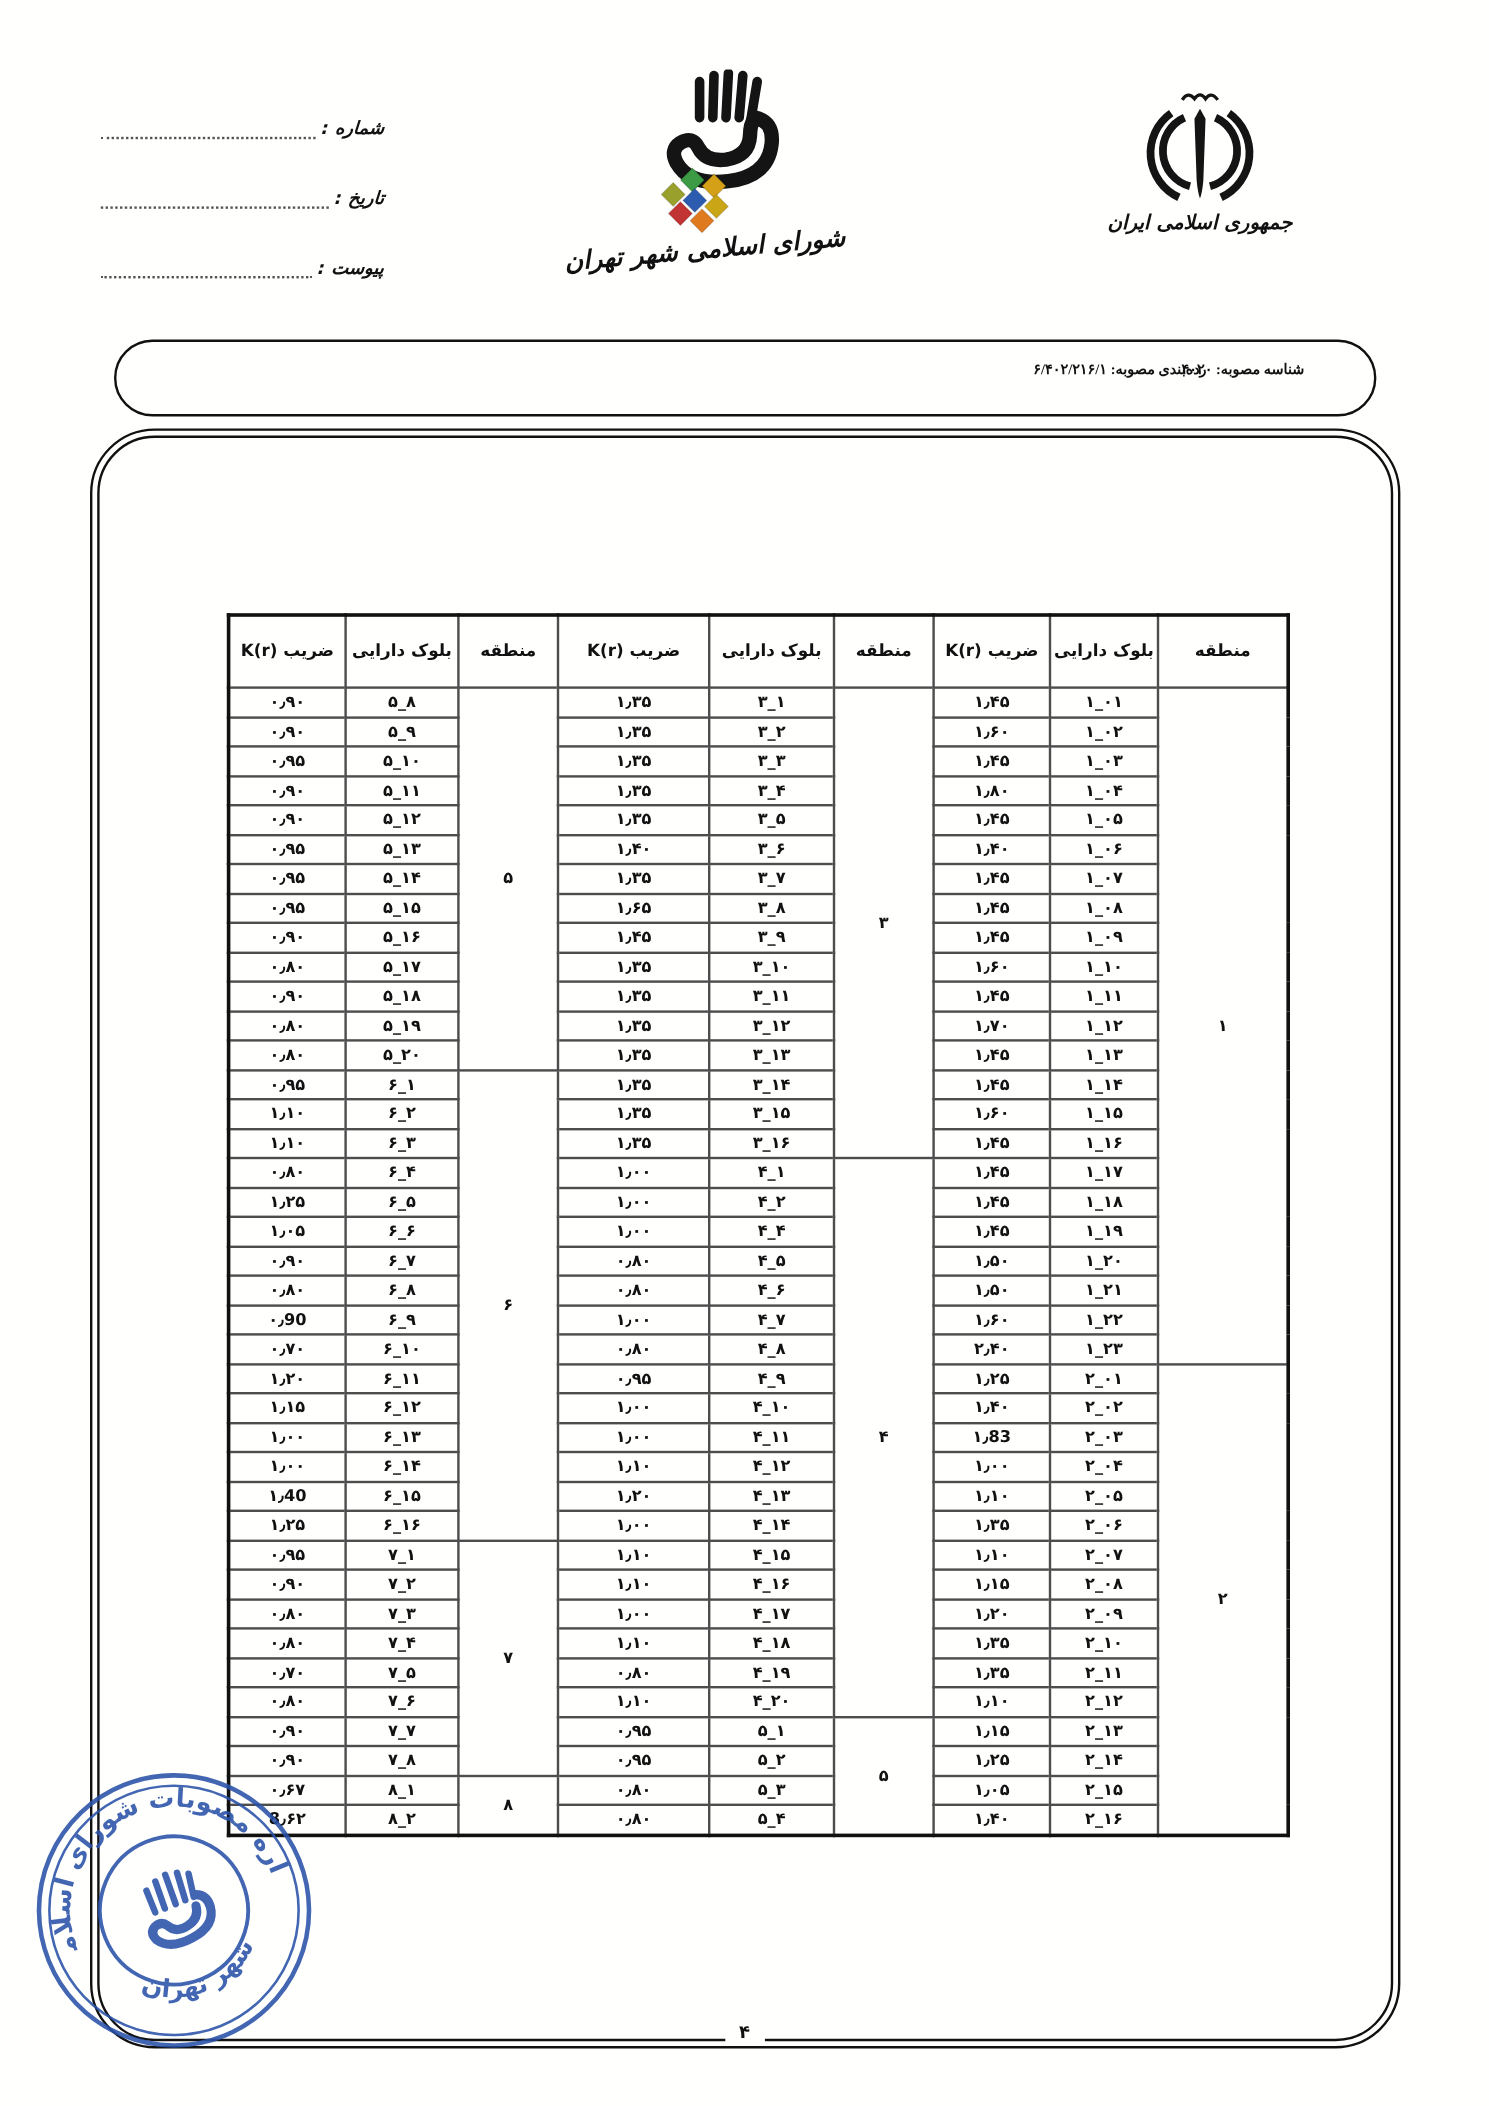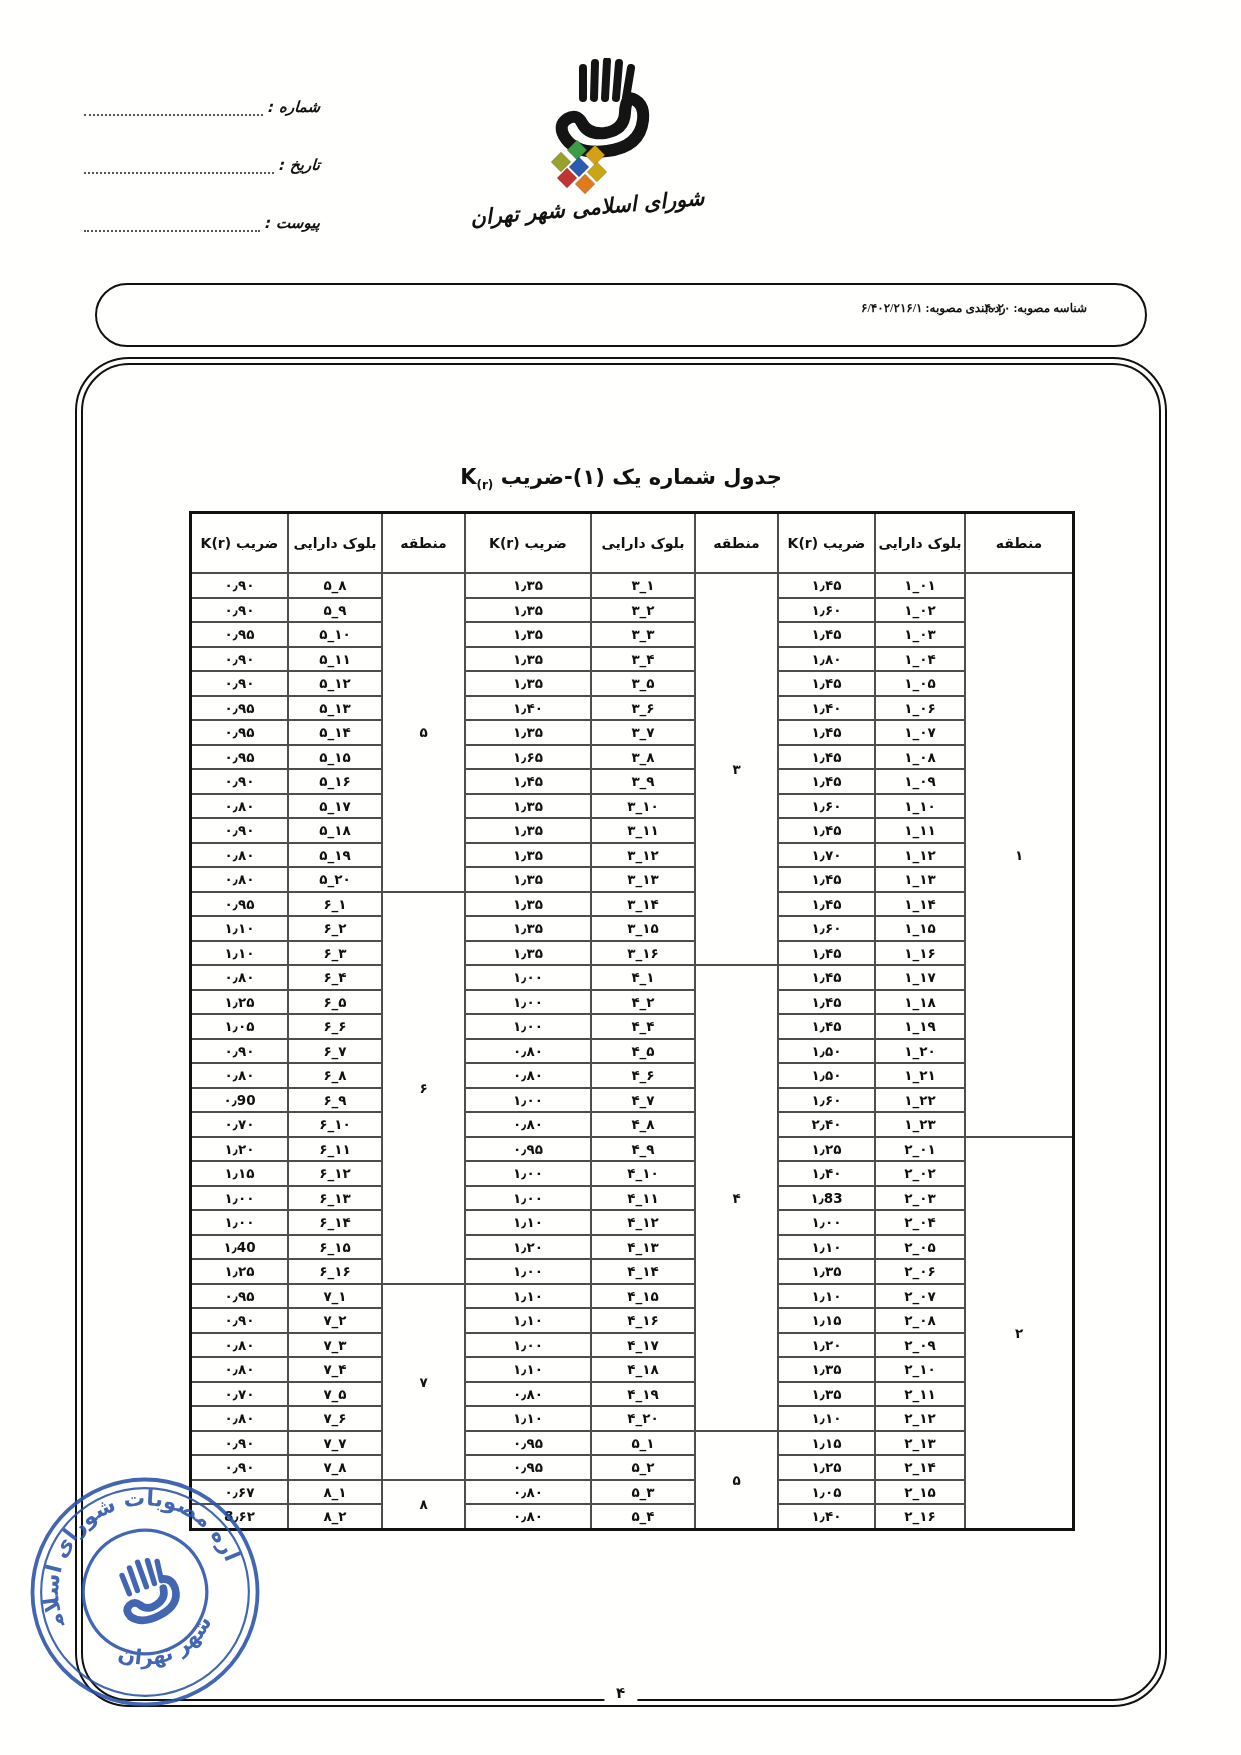--- a/index.html
+++ b/index.html
@@ -85,39 +85,48 @@
         <rect x="-7" y="-7" width="14" height="14" transform="translate(82,104) rotate(45)" fill="#9aa02c"></rect>
         <rect x="-7" y="-7" width="14" height="14" transform="translate(100,109) rotate(45)" fill="#2b5cb0"></rect>
         <rect x="-7" y="-7" width="14" height="14" transform="translate(118,114) rotate(45)" fill="#caa616"></rect>
         <rect x="-7" y="-7" width="14" height="14" transform="translate(88,120) rotate(45)" fill="#c23333"></rect>
         <rect x="-7" y="-7" width="14" height="14" transform="translate(106,126) rotate(45)" fill="#e07a1f"></rect>
       </g>
     </svg>
     <div class="council-text">شورای اسلامی شهر تهران</div>
   </div>
 
+  <div class="iran-emblem">
+    <svg width="112" height="96" viewBox="0 0 120 104">
+      <g stroke="#141414" fill="none">
+        <path d="M44,10 q5,-8 11,-1 q5,-7 10,0 q5,-7 11,1" stroke-width="3"></path>
+        <path d="M46,26 a33,33 0 0 0 5,62" stroke-width="7"></path>
+        <path d="M34,22 a44,44 0 0 0 7,76" stroke-width="7"></path>
+        <path d="M74,26 a33,33 0 0 1 -5,62" stroke-width="7"></path>
+        <path d="M86,22 a44,44 0 0 1 -7,76" stroke-width="7"></path>
+      </g>
+      <path d="M60,18 l5,9 -2,56 q-1,11 -3,16 q-2,-5 -3,-16 l-2,-56 z" fill="#141414"></path>
+    </svg>
+    <div class="iran-text">جمهوری اسلامی ایران</div>
+  </div>
 
   <div class="approval-bar">
     <div class="approval-id">
       <span>شناسه مصوبه:</span>
       <span class="ltr">۴۰۲۰</span>
     </div>
     <div class="approval-class">
       <span>رده‌بندی مصوبه:</span>
       <span class="ltr">۶/۴۰۲/۲۱۶/۱</span>
     </div>
   </div>
 
   <div class="main-box">
     <div class="main-box-inner">
 
-      <div class="table-title">
-        <span>جدول شماره یک (۱)-ضریب</span>
-        <span class="ltr"><span>K</span><sub>(r)</sub></span>
-      </div>
 
       <table class="k-table">
         <thead>
           <tr>
             <th class="w-ra">منطقه</th>
             <th class="w-ba">بلوک دارایی</th>
             <th class="w-ka">ضریب K(r)</th>
             <th class="w-rb">منطقه</th>
             <th class="w-bb">بلوک دارایی</th>
             <th class="w-kb">ضریب K(r)</th>

